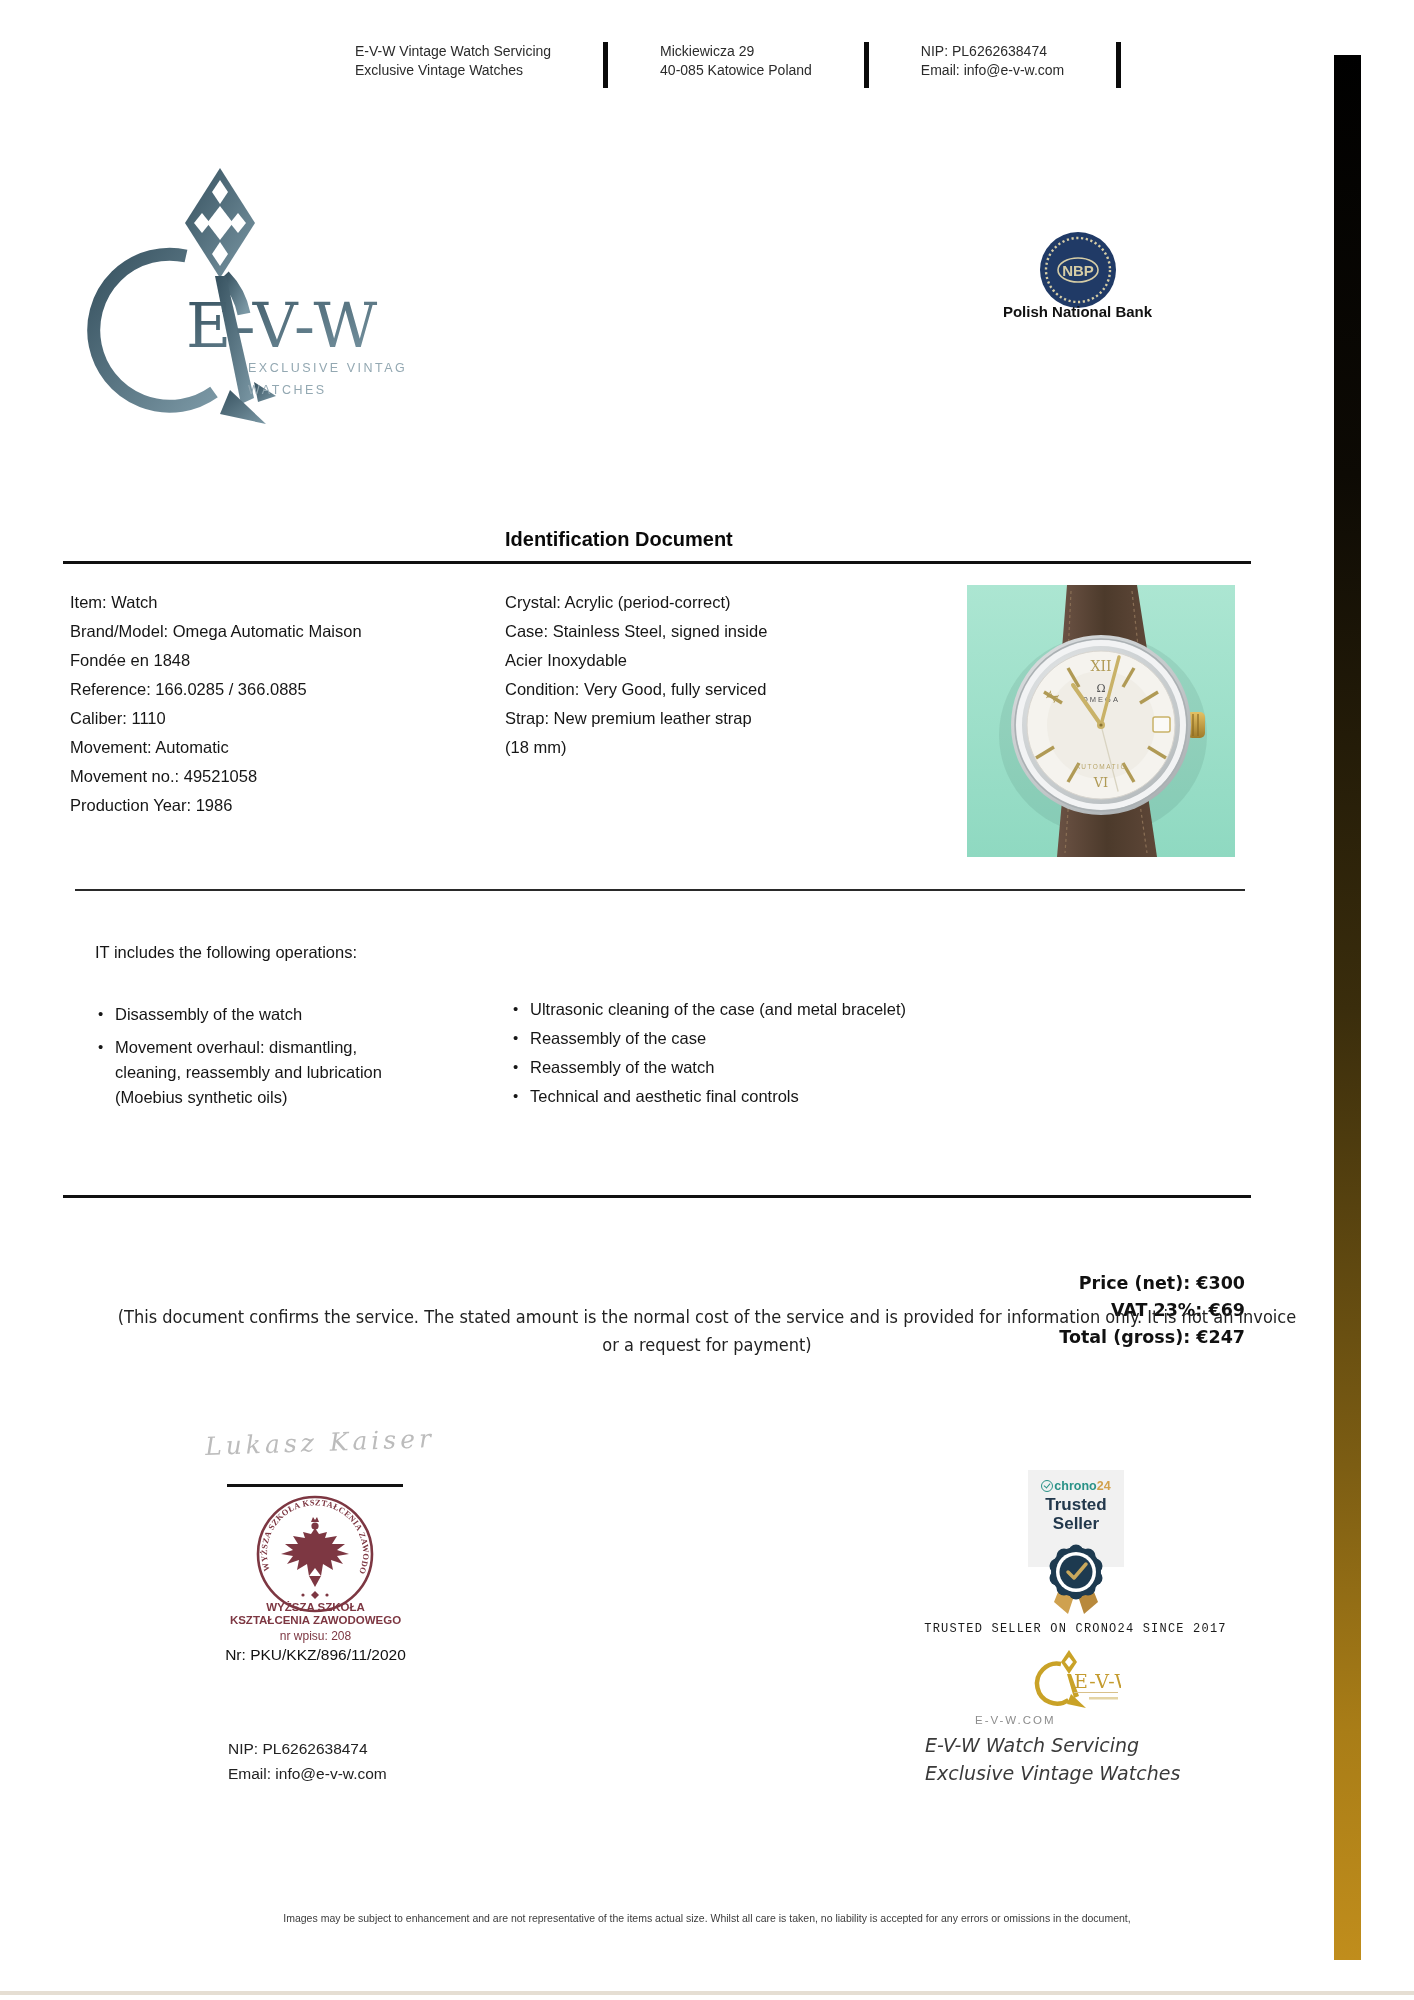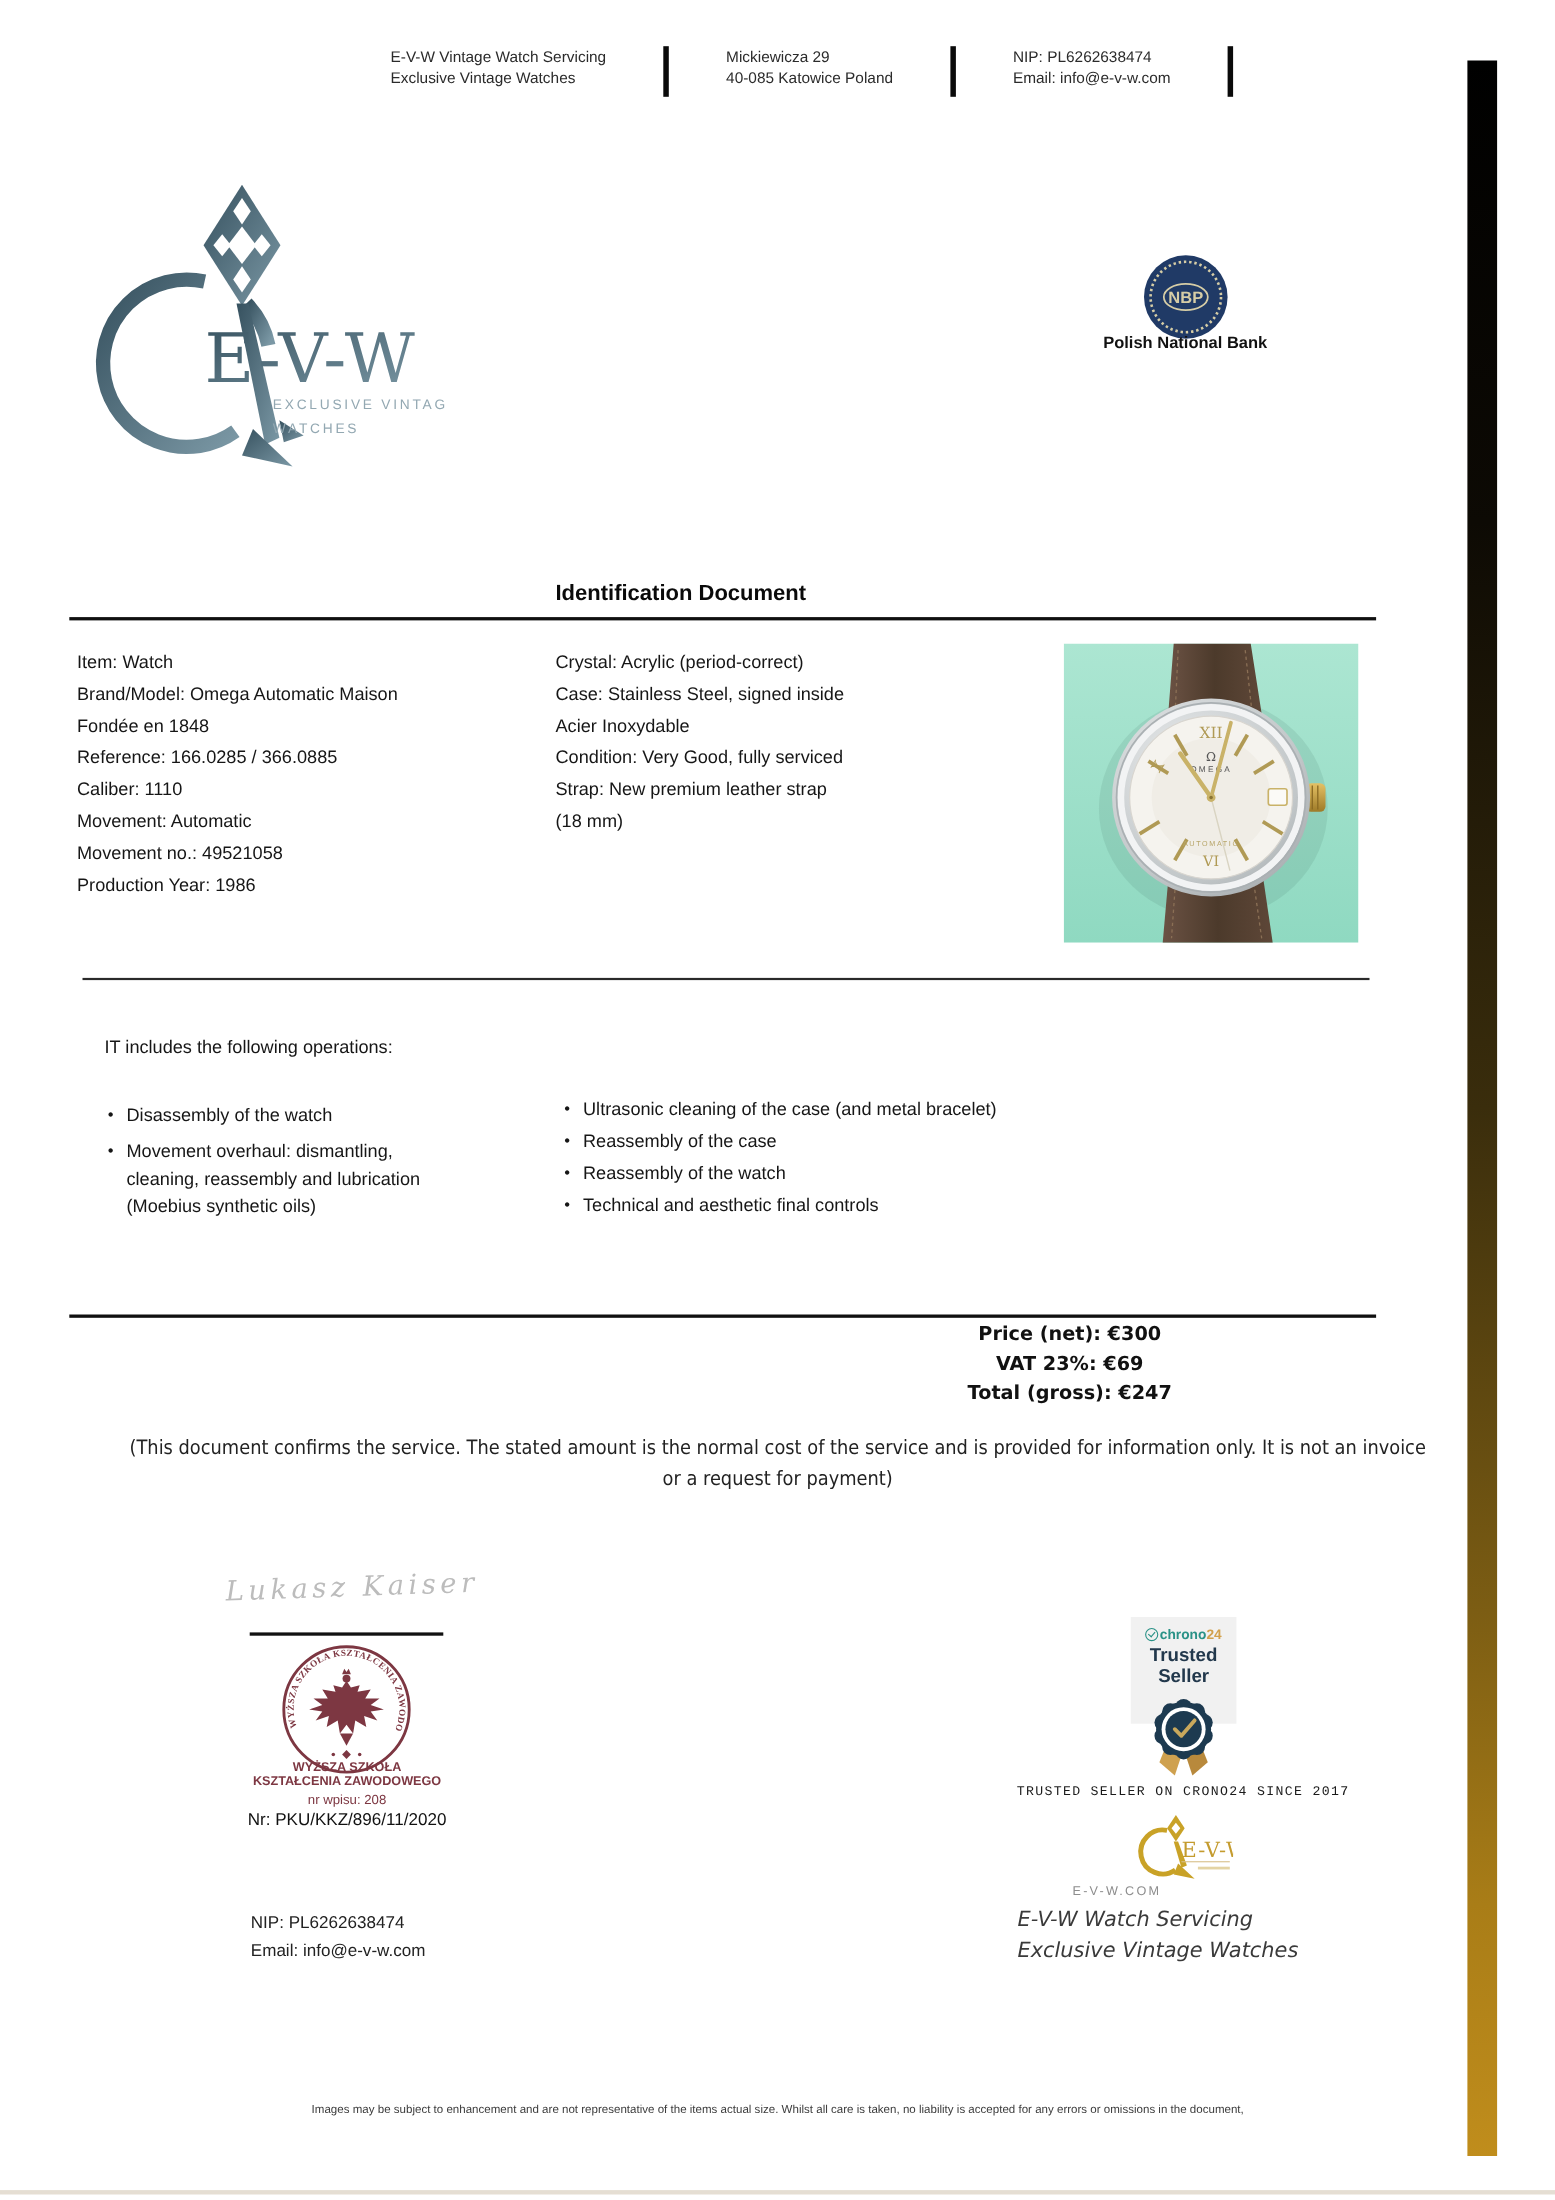--- a/index.html
+++ b/index.html
@@ -39,21 +39,21 @@
   .ops-intro { left:95px; top:943px; font-size:16.5px; color:#161616; }
   .ops-left { left:95px; top:1002px; width:310px; font-size:16.5px; line-height:25px; color:#161616; }
   .ops-right { left:510px; top:999px; width:500px; font-size:16.5px; line-height:21px; color:#161616; }
   .op-item { position:relative; padding-left:20px; margin-bottom:8px; }
   .op-item::before { content:"•"; position:absolute; left:3px; top:-1px; font-size:15px; color:#161616; }
   .ops-left .op-item { width:290px; }
   .ops-right .op-item { white-space:nowrap; }
 
   
   .rule3 { left:63px; top:1195px; width:1188px; height:3px; background:#101010; }
-  .pricing { left:700px; top:1200px; width:545px; text-align:center;
+  .pricing { left:700px; top:1270px; width:545px; text-align:right;
     font-family:"DejaVu Sans", sans-serif; font-weight:bold; font-size:17.5px; line-height:27px; color:#111; }
   .pricing div { white-space:nowrap; }
 
   
   .disclaimer { left:117px; top:1303px; width:1180px; text-align:center;
     font-family:"DejaVu Sans", sans-serif; font-stretch:condensed; font-size:18px; line-height:28px; color:#222; }
 
   
   .signature { left:205px; top:1428px; width:230px; text-align:center;
     font-family:"DejaVu Serif", serif; font-style:italic; font-size:25px; letter-spacing:4px;

